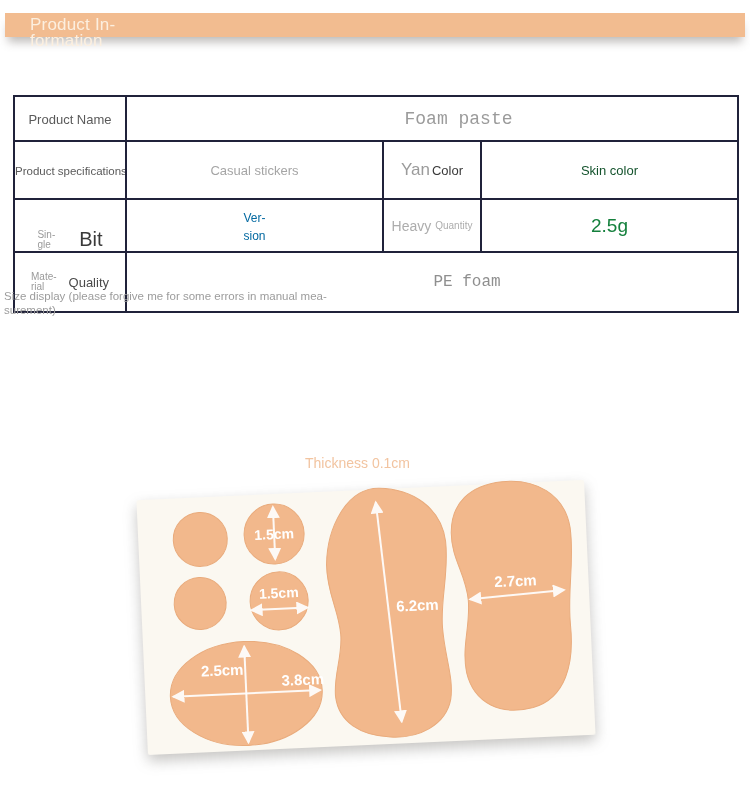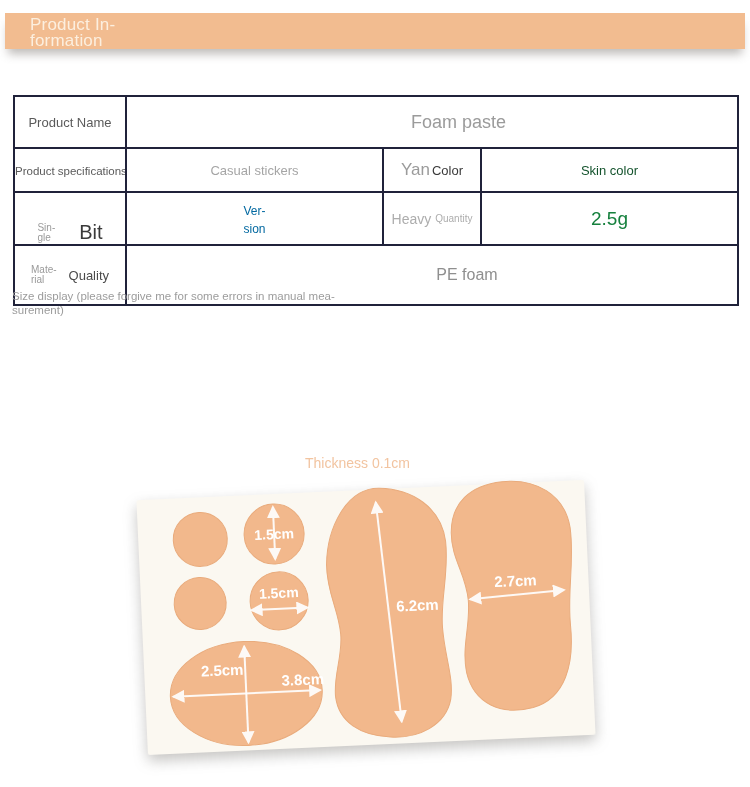--- a/index.html
+++ b/index.html
@@ -1,53 +1,53 @@
 <!DOCTYPE html>
 <html><head>
 <meta charset="utf-8">
 <style>
   html,body{margin:0;padding:0;background:#ffffff;}
   body{width:750px;height:787px;position:relative;overflow:hidden;
        font-family:"Liberation Sans", sans-serif;}
 
   
-  .banner{position:absolute;left:5px;top:13px;width:740px;height:36px;
+  .banner{position:absolute;left:5px;top:13px;width:740px;height:24px;
           background:#f2bc90;
           box-shadow:0 8px 10px -3px rgba(110,105,100,.45);}
   .banner-title{white-space:pre-line;color:#fcefdf;font-size:17px;
                 line-height:16px;padding:4px 0 0 25px;letter-spacing:.2px;}
 
   
   table.spec{position:absolute;left:13px;top:95px;width:724px;
              border-collapse:collapse;table-layout:fixed;}
   table.spec td{border:2px solid #20223a;padding:0;vertical-align:middle;
                 text-align:center;overflow:hidden;}
-  .r1{height:52px;} .r2{height:44px;} .r3{height:48px;} .r4{height:60px;}
+  .r1{height:45px;} .r2{height:58px;} .r3{height:48px;} .r4{height:60px;}
   .lab{color:#5a5a5a;font-size:13px;}
   .lab-sm{color:#5a5a5a;font-size:11.5px;white-space:nowrap;}
   .big-gray{color:#9b9b9b;font-size:18px;}
   .val-gray{color:#a5a5a5;font-size:13px;}
   .val-dark{color:#14532d;font-size:13px;}
-  .cell-left{text-align:left;}
+  .cell-left{text-align:left;font-family:Liberation Mono, monospace;}
   .pad53{padding-left:53px !important;}
   .pad70{padding-left:70px !important;}
   .duo{display:flex;align-items:center;justify-content:center;gap:8px;}
   .cn-sm{color:#9a9a9a;font-size:10px;line-height:10px;white-space:pre-line;text-align:left;}
   .bit{color:#3a3a3a;font-size:20px;}
   .quality{color:#4a4a4a;font-size:13px;}
   .ver{color:#0369a1;font-size:12px;line-height:13px;white-space:pre-line;}
   .yan{color:#9b9b9b;font-size:17px;}
   .color-dark{color:#3a3a3a;font-size:13px;}
   .heavy{color:#adadad;font-size:14px;}
   .qty{color:#adadad;font-size:10px;}
   .g25{color:#15803d;font-size:19px;}
   .pefoam{color:#8f8f8f;font-size:16px;}
 
   
-  .size-note{position:absolute;left:12px;top:290px;width:330px;
+  .size-note{position:absolute;left:4px;top:290px;width:330px;
              color:#9c9c9c;font-size:11.5px;line-height:13.5px;white-space:pre-line;}
 
   
   svg.photo{position:absolute;left:100px;top:445px;}
   .sheet{fill:#fbf8f1;filter:drop-shadow(0 6px 7px rgba(90,85,80,.35));}
   .foam{fill:#f2b88c;stroke:#e9ab7c;stroke-width:1;}
   .dim-line{stroke:#ffffff;stroke-width:2;opacity:.92;}
   .dim-text{fill:#ffffff;font-family:"Liberation Sans",sans-serif;
             font-weight:bold;font-size:15px;text-anchor:middle;}
   .dim-text-sm{font-size:14px;}

